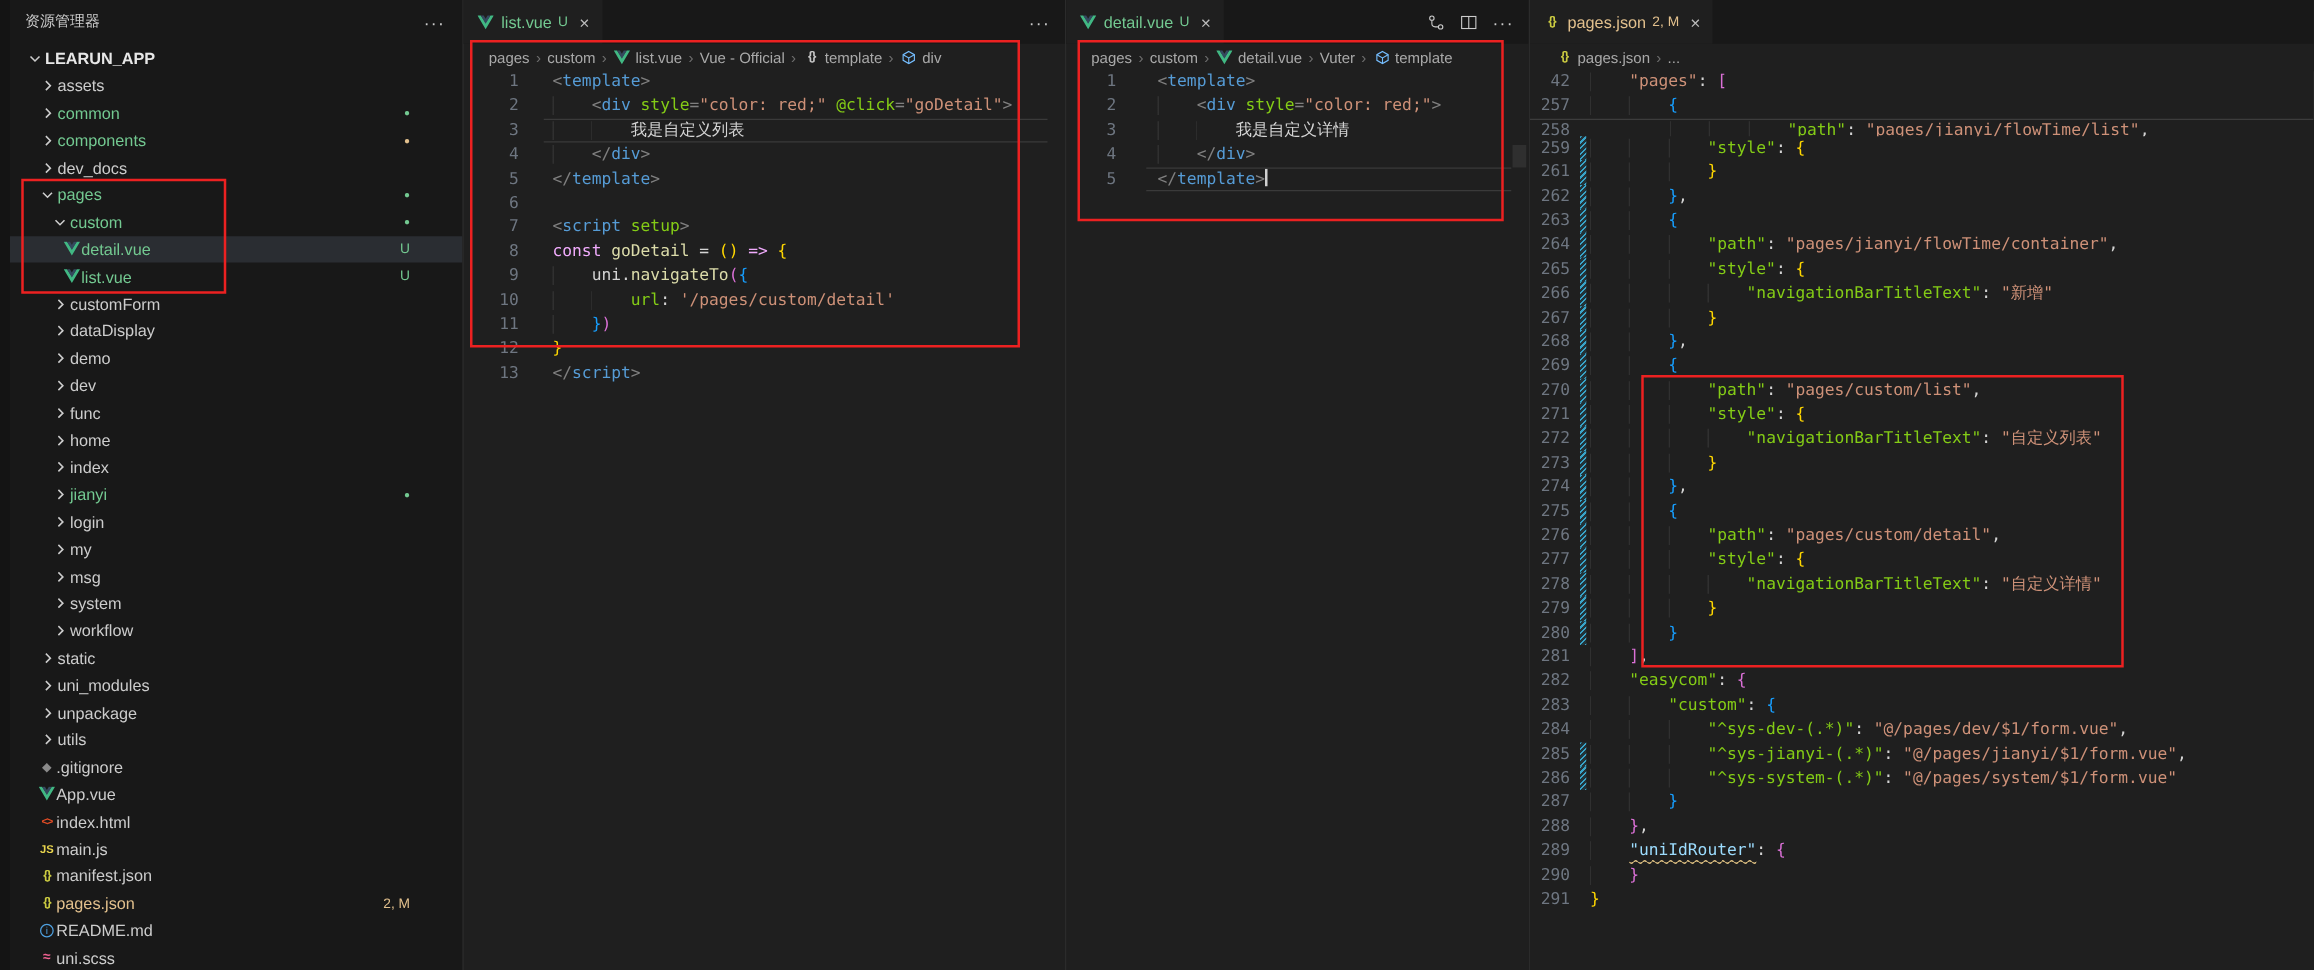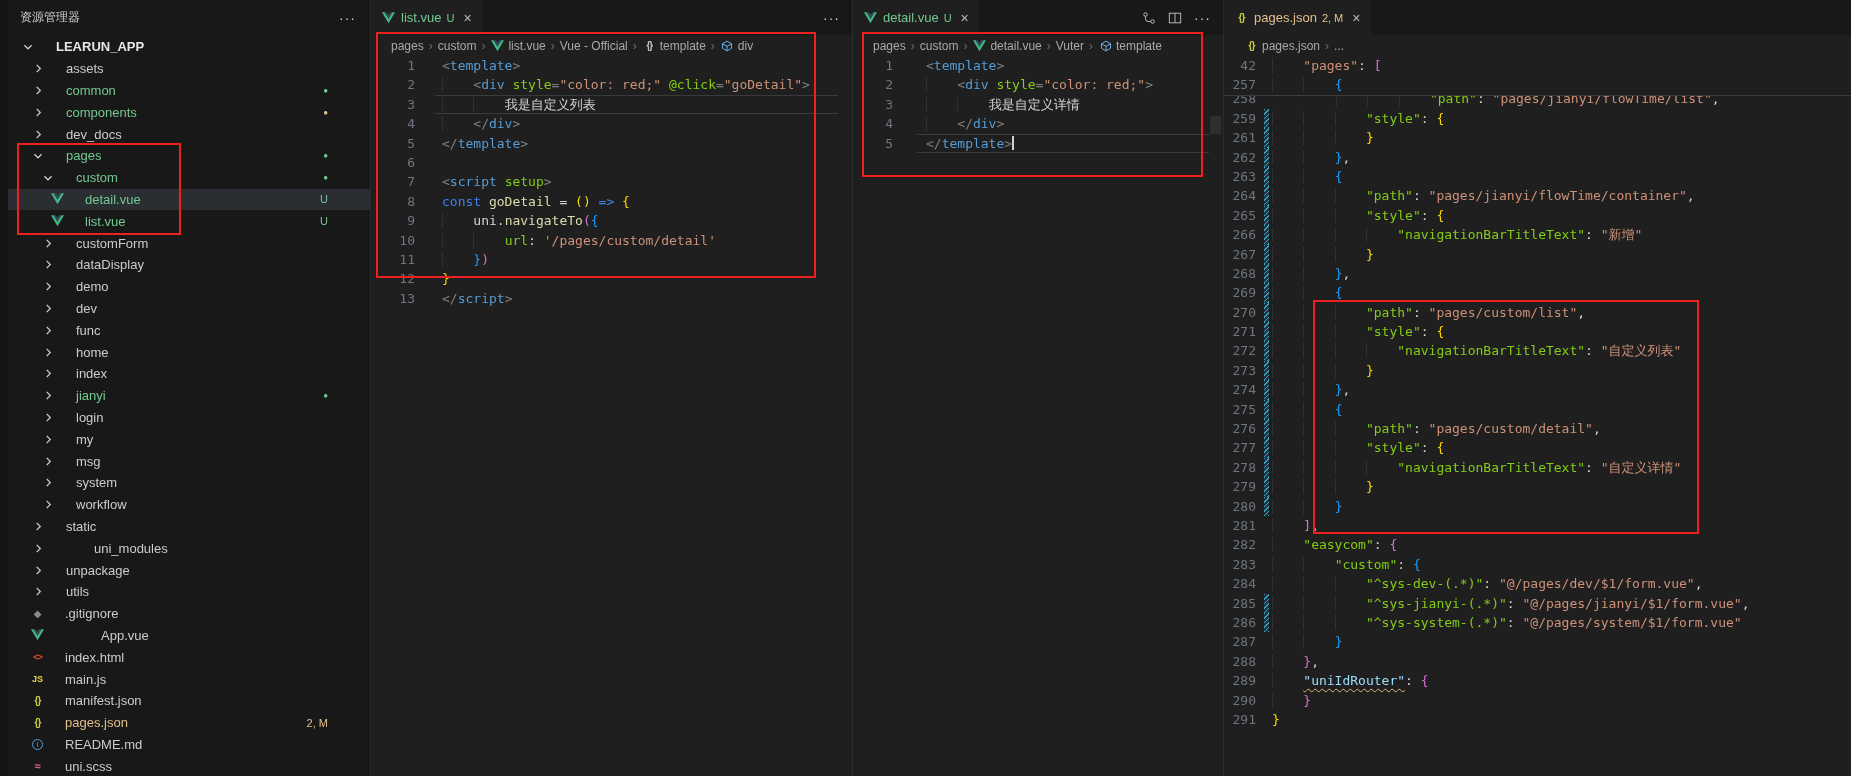--- a/index.html
+++ b/index.html
@@ -9,21 +9,21 @@
 
   
   #leftstrip { position:absolute; left:0; top:0; width:8px; height:776px; background:#141414; }
   #sidebar { position:absolute; left:8px; top:0; width:362px; height:776px; background:#181818; }
   #sidebar-header { height:35px; display:flex; align-items:center; padding:0 14px 0 12px; }
   #sidebar-title { font-size:12px; color:#cccccc; }
   #sidebar-more { margin-left:auto; font-size:14px; letter-spacing:1px; color:#cccccc; cursor:pointer; }
   #tree { position:absolute; top:36px; left:0; right:0; bottom:0; }
   .trow { height:21.8px; display:flex; align-items:center; font-size:13px; white-space:nowrap; cursor:pointer; }
   .trow.selected { background:#2a2d32; }
-  .trow .lbl { margin-left:20px; }
+  .trow .lbl { margin-left:0; }
   .trow .lbl.g { color:#73c991; }
   .trow .lbl.y { color:#e2c08d; }
   .trow .lbl.root { font-weight:bold; color:#e7e7e7; font-size:13px; }
   .badge { margin-left:auto; margin-right:42px; font-size:11px; }
   .badge.dotg { color:#73c991; font-size:8px; }
   .badge.doty { color:#e2c08d; font-size:8px; }
   .badge.u { color:#73c991; }
   .badge.m { color:#e2c08d; }
   .chev { width:16px; display:inline-flex; justify-content:center; color:#cccccc; }
 
@@ -65,31 +65,31 @@
   #pane1 .num { width:44px; } #pane1 .txt { padding-left:27px; }
   #pane2 .num { width:40px; } #pane2 .txt { padding-left:33px; }
   #pane3 .num { width:32px; } #pane3 .txt { padding-left:3px; }
   .gm { display:none; }
   #pane3 .gm { display:block; flex:none; width:5px; margin-left:8px; }
   #pane3 .gm.on { background:repeating-linear-gradient(135deg,#38a3c8 0px,#38a3c8 1.2px,rgba(56,163,200,0.15) 1.2px,rgba(56,163,200,0.15) 3.2px); }
   .txt { flex:1; }
   .ind { background:linear-gradient(90deg,#303030 1px,transparent 1px); }
   .cl.cur::after { content:""; position:absolute; left:64px; right:14px; top:0; bottom:0;
     border-top:1px solid #3a3a3a; border-bottom:1px solid #3a3a3a; pointer-events:none; }
-  .cl.clip { height:14px; overflow:hidden; align-items:flex-end;gap:32px; }
+  .cl.clip { height:14px; overflow:hidden; align-items:flex-start;gap:32px; }
   .sticky { position:relative; z-index:3; background:#1f1f1f; box-shadow:0 1px 0 #3c3c3c; }
   .caret { display:inline-block; width:1.5px; height:14px; background:#d0d0d0; vertical-align:-2px; }
   .sq { color:#9cdcfe; text-decoration:underline wavy #d7ba7d 1px; text-underline-offset:3px; }
 
   .vscroll { position:absolute; top:56px; right:2px; width:11px; bottom:0; }
   .vthumb { position:absolute; left:0; width:11px; background:#3c3c3c; opacity:.55; }
 
   .annotation { position:absolute; border:2px solid #ec2121; z-index:20; pointer-events:none; }
 </style>
-<style>.tk-pl{color:#d4d4d4}.tk-pu{color:#808080}.tk-tag{color:#569cd6}.tk-at{color:#84cc16}.tk-st{color:#ce9178}.tk-kw{color:#3b82f6}.tk-fn{color:#dcdcaa}.tk-b1{color:#ffd700}.tk-b2{color:#da70d6}.tk-b3{color:#179fff}</style></head>
+<style>.tk-pl{color:#d4d4d4}.tk-pu{color:#808080}.tk-tag{color:#569cd6}.tk-at{color:#84cc16}.tk-st{color:#ce9178}.tk-kw{color:#f0abfc}.tk-fn{color:#dcdcaa}.tk-b1{color:#ffd700}.tk-b2{color:#da70d6}.tk-b3{color:#179fff}</style></head>
 <body>
 
 <div id="window">
   <div id="leftstrip"></div>
 
   <div id="sidebar">
     <div id="sidebar-header">
       <span id="sidebar-title">资源管理器</span>
       <span id="sidebar-more">···</span>
     </div>
@@ -280,21 +280,21 @@
           <span class="lbl ">workflow</span>
         </div>
         <div class="trow" style="padding-left: 22px;">
           <span class="chev">
             <svg width="9" height="9" viewBox="0 0 10 10" fill="none" stroke="#cccccc" stroke-width="1.4">
               <path d="M3 1l4 4-4 4"></path>
             </svg>
           </span>
           <span class="lbl ">static</span>
         </div>
-        <div class="trow" style="padding-left: 22px; gap: 28px;">
+        <div class="trow" style="padding-left: 22px;">
           <span class="chev">
             <svg width="9" height="9" viewBox="0 0 10 10" fill="none" stroke="#cccccc" stroke-width="1.4">
               <path d="M3 1l4 4-4 4"></path>
             </svg>
           </span>
           <span class="lbl ">uni_modules</span>
         </div>
         <div class="trow" style="padding-left: 22px;">
           <span class="chev">
             <svg width="9" height="9" viewBox="0 0 10 10" fill="none" stroke="#cccccc" stroke-width="1.4">
@@ -308,21 +308,21 @@
             <svg width="9" height="9" viewBox="0 0 10 10" fill="none" stroke="#cccccc" stroke-width="1.4">
               <path d="M3 1l4 4-4 4"></path>
             </svg>
           </span>
           <span class="lbl ">utils</span>
         </div>
         <div class="trow" style="padding-left: 22px;">
           <span class="ic ic-git">◆</span>
           <span class="lbl ">.gitignore</span>
         </div>
-        <div class="trow" style="padding-left: 22px; gap: 36px;">
+        <div class="trow" style="padding-left: 22px;">
           <span class="ic ic-vue">
             <svg width="13" height="12" viewBox="0 0 16 14">
               <path fill="#41b883" d="M0 0h3.2L8 7.2 12.8 0H16L8 13.6 0 0z"></path>
               <path fill="#34495e" d="M3.2 0h2.9L8 3.2 9.9 0h2.9L8 8.3 3.2 0z"></path>
             </svg>
           </span>
           <span class="lbl ">App.vue</span>
         </div>
         <div class="trow" style="padding-left: 22px;">
           <span class="ic ic-html">&lt;&gt;</span>

